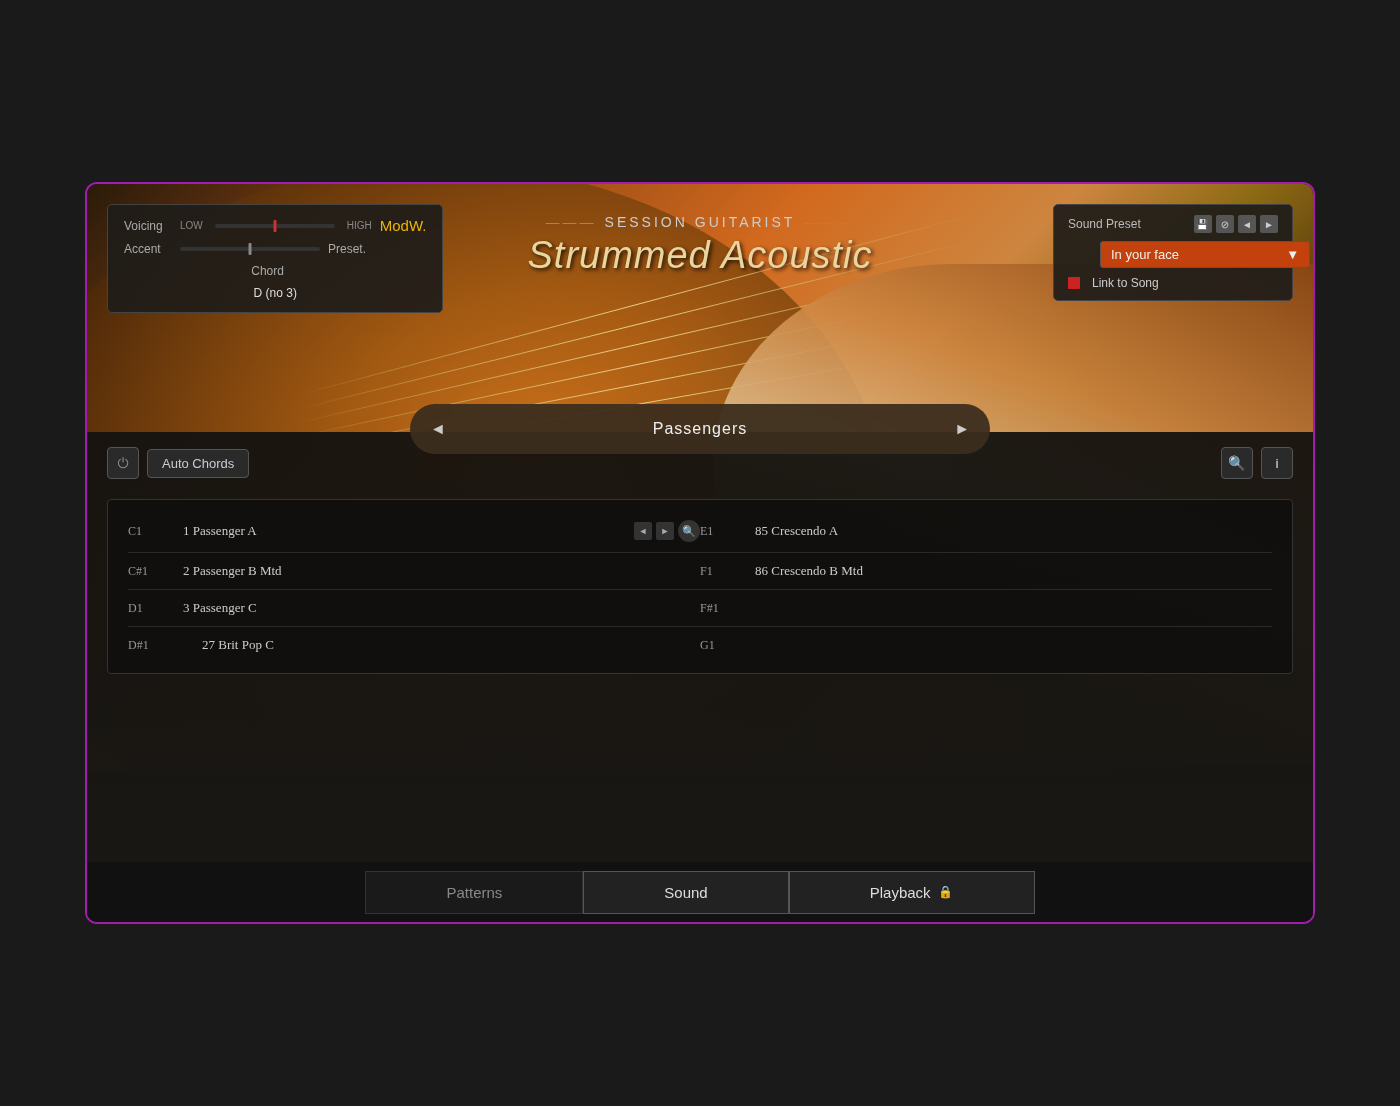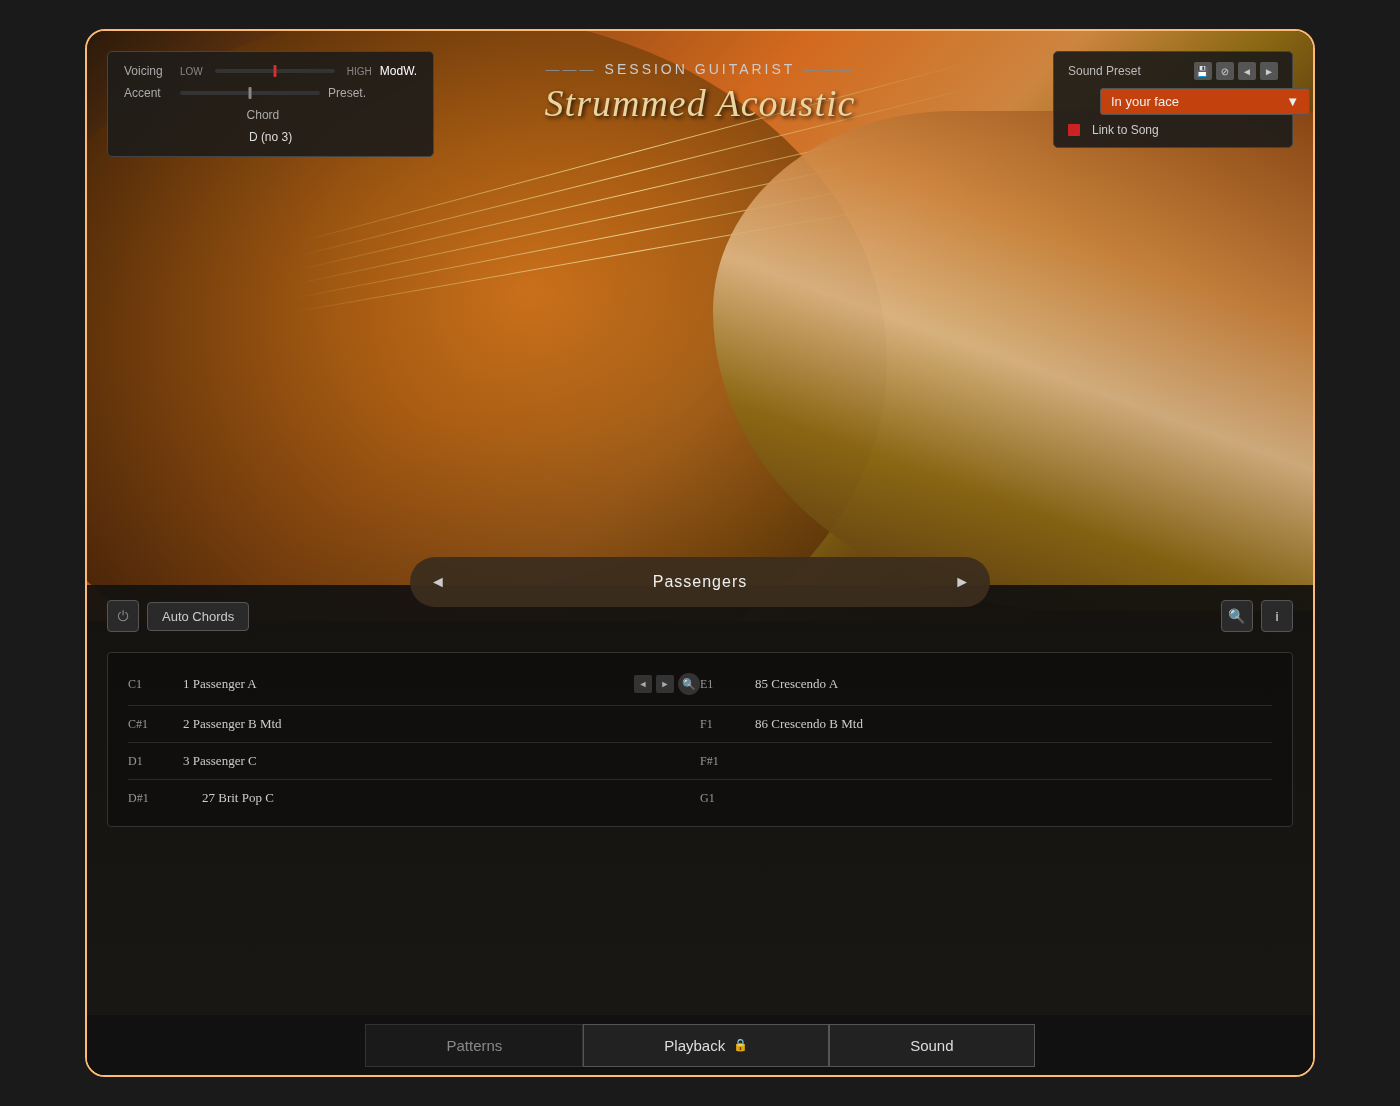--- a/index.html
+++ b/index.html
@@ -8,24 +8,24 @@
       height: 1106px;
       background: #1a1a1a;
       font-family: 'Arial', sans-serif;
       overflow: hidden;
       display: flex;
       align-items: center;
       justify-content: center;
     }
     .main-container {
       width: 1230px;
-      height: 1048px;
+      height: 742px;
       background: #1c1c1c;
-      border: 2px solid #fdba74;
-      border-radius: 20px;
+      border: 2px solid #a21caf;
+      border-radius: 12px;
       position: relative;
       overflow: hidden;
     }
     
     .guitar-bg {
       position: absolute;
       top: 0;
       left: 0;
       right: 0;
       height: 590px;
@@ -108,22 +108,22 @@
     .slider-thumb-center {
       position: absolute;
       left: 50%;
       width: 3px;
       height: 12px;
       background: #888;
       border-radius: 1px;
       transform: translateX(-50%);
     }
     .panel-modw {
-      color: #ffffff;
-      font-size: 12px;
+      color: #eab308;
+      font-size: 15px;
     }
     .panel-pitchw {
       color: #aaa;
       font-size: 12px;
     }
     .chord-value {
       color: #ddd;
       font-size: 12px;
     }
     
@@ -143,21 +143,21 @@
     }
     .session-guitarist-text::before,
     .session-guitarist-text::after {
       content: '———';
       margin: 0 8px;
       color: #888;
     }
     .title-cursive {
       font-size: 38px;
       color: #e8d5a0;
-      font-family: Liberation Serif, serif;
+      font-family: Liberation Sans, sans-serif;
       font-style: italic;
       text-shadow: 2px 2px 4px rgba(0,0,0,0.8);
       letter-spacing: 1px;
     }
     
     .top-right-panel {
       position: absolute;
       top: 20px;
       right: 20px;
       background: rgba(30, 28, 25, 0.92);
@@ -550,24 +550,24 @@
           <span class="pattern-key">G1</span>
           <span class="pattern-name-text"></span>
         </div>
       </div>
     </div>
 
     <div class="bottom-tabs">
       <div class="tab-item">
         <span>Patterns</span>
       </div>
+      <div class="tab-item active">
+        <span>Sound</span>
+      </div>
       <div class="tab-item active with-lock">
         <span>Playback</span>
         <span class="lock-icon">🔒</span>
       </div>
-      <div class="tab-item active">
-        <span>Sound</span>
-      </div>
     </div>
 
   </div>
 
 </div>
 
 </body></html>

